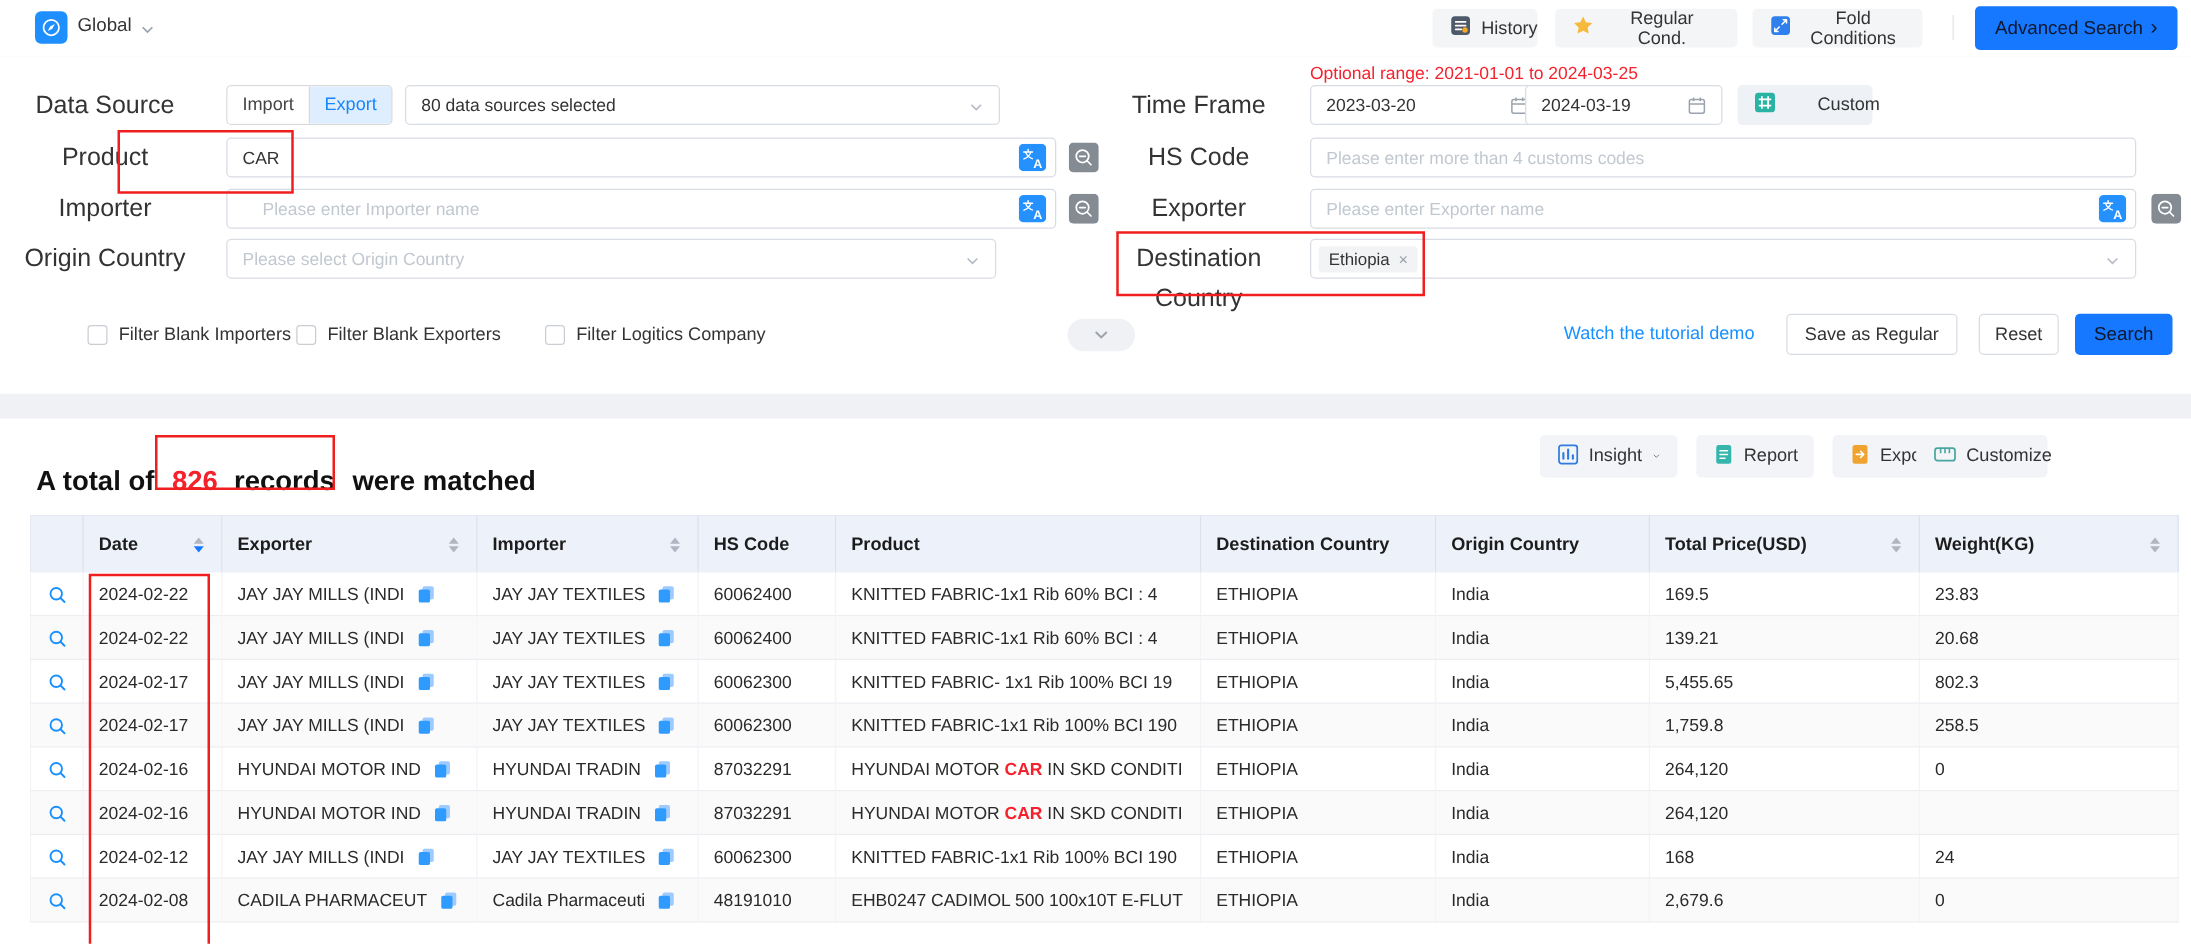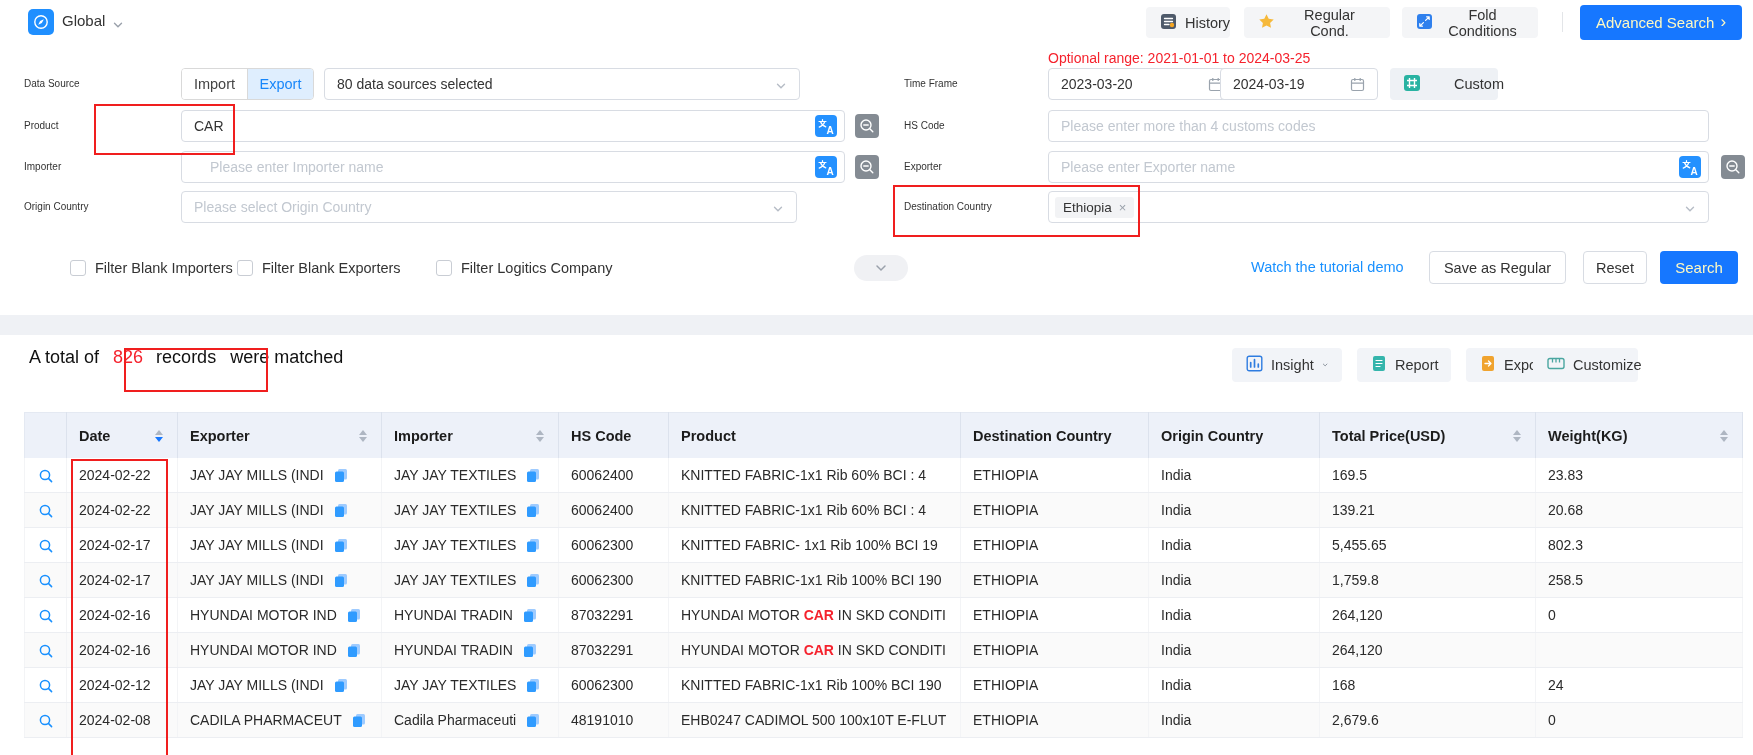--- a/index.html
+++ b/index.html
@@ -5,26 +5,26 @@
   html,body{margin:0;padding:0;width:1753px;height:755px;overflow:hidden;background:#fff;
     font-family:"Liberation Sans","DejaVu Sans",sans-serif;color:#333;}
   .page{position:relative;width:1753px;height:755px;background:#fff;}
   
   .topbar{position:absolute;left:0;top:0;width:1753px;height:45px;background:#fff;border-bottom:1px solid #f0f0f0;}
   .app-icon{position:absolute;left:28px;top:9px;width:26px;height:26px;background:#1f8fff;border-radius:5px;display:flex;align-items:center;justify-content:center;}
   .region-label{position:absolute;left:62px;top:12px;font-size:15px;color:#333;}
   .tb-chev{position:absolute;left:112px;top:17px;}
   .ghost-btn{position:absolute;top:7px;height:31px;display:flex;align-items:center;gap:8px;background:#f4f5f7;border:none;border-radius:4px;font-size:14.5px;color:#333;font-family:inherit;padding:0 14px;box-sizing:border-box;cursor:pointer;}
   .tb-divider{position:absolute;left:1562px;top:12px;width:1px;height:20px;background:#e3e5e8;}
-  .primary-btn{position:absolute;display:flex;align-items:center;justify-content:center;gap:6px;background:#1677ff;color:#fef9c3;border:none;border-radius:4px;font-size:15px;font-family:inherit;cursor:pointer;}
+  .primary-btn{position:absolute;display:flex;align-items:center;justify-content:center;gap:6px;background:#1677ff;color:#0f172a;border:none;border-radius:4px;font-size:15px;font-family:inherit;cursor:pointer;}
   .adv-btn{left:1580px;top:5px;width:162px;height:35px;}
   .adv-arrow{font-size:17px;line-height:1;margin-top:-2px;}
   
   .form-card{position:absolute;left:0;top:45px;width:1753px;height:270px;background:#fff;}
-  .lbl{position:absolute;font-size:10px;color:#333;text-align:left;line-height:32px;height:32px;padding-left:24px;}
+  .lbl{position:absolute;font-size:20px;color:#333;text-align:center;line-height:32px;height:32px;}
   .inp{position:absolute;height:32px;border:1px solid #d8dce3;border-radius:4px;background:#fff;font-size:14px;color:#333;padding:0 12px;box-sizing:border-box;font-family:inherit;outline:none;}
   input.inp::placeholder{color:#c2c8d0;}
   .sel{position:absolute;height:32px;border:1px solid #d8dce3;border-radius:4px;background:#fff;font-size:14px;color:#333;padding:0 12px;box-sizing:border-box;display:flex;align-items:center;cursor:pointer;}
   .sel .ph{color:#c2c8d0;}
   .sel-chev{position:absolute;right:12px;top:10px;}
   .optional-range{position:absolute;left:1048px;top:5px;font-size:14px;color:#f5222d;}
   .segmented{position:absolute;left:181px;top:23px;height:32px;display:flex;border:1px solid #d9d9d9;border-radius:4px;overflow:hidden;box-sizing:border-box;}
   .seg{width:65px;line-height:30px;text-align:center;font-size:14.5px;cursor:pointer;}
   .seg.import{background:#fff;color:#444;border-right:1px solid #d9d9d9;}
   .seg.export{background:#dfeefe;color:#1786fa;}
@@ -34,21 +34,21 @@
   .tag .x{margin-left:7px;color:#9aa1ab;font-size:13px;cursor:pointer;}
   .cb{position:absolute;display:flex;gap:9px;align-items:center;height:32px;font-size:14.5px;color:#333;cursor:pointer;}
   .cb .box{width:16px;height:16px;border:1px solid #c9cdd4;border-radius:3px;background:#fff;box-sizing:border-box;}
   .collapse-pill{position:absolute;left:854px;top:210px;width:54px;height:26px;background:#f0f1f4;border-radius:13px;border:none;display:flex;align-items:center;justify-content:center;cursor:pointer;}
   .link{position:absolute;font-size:14.5px;color:#1890ff;line-height:32px;cursor:pointer;}
   .white-btn{position:absolute;height:33px;background:#fff;border:1px solid #d8dce3;border-radius:4px;font-size:14.5px;color:#333;font-family:inherit;cursor:pointer;}
   
   .band{position:absolute;left:0;top:315px;width:1753px;height:20px;background:#eff1f5;}
   
   .results-card{position:absolute;left:0;top:335px;width:1753px;height:420px;background:#fff;}
-  .results-title{position:absolute;left:29px;top:4px;height:36px;display:flex;align-items:center;font-size:18px;font-weight:normal;color:#111;}
+  .results-title{position:absolute;left:29px;top:32px;height:36px;display:flex;align-items:center;font-size:22px;font-weight:bold;color:#111;}
   .results-title .w{margin-right:14px;}
   .results-title .count{color:#f5222d;margin-right:13px;}
   .act-btn{position:absolute;top:13px;height:34px;display:flex;align-items:center;gap:8px;background:#f2f4f8;border:none;border-radius:4px;font-size:14.5px;color:#333;font-family:inherit;padding:0 14px;box-sizing:border-box;cursor:pointer;}
   .act-div{width:1px;height:18px;background:#dde0e6;margin:0 4px;}
   
   #results-table{position:absolute;left:24px;top:77px;width:1718px;border-collapse:collapse;table-layout:fixed;}
   #results-table th{background:#edf1f9;height:45px;border-right:1px solid #dce2ed;border-top:1px solid #e4e9f2;font-size:14.5px;color:#1c1c1c;text-align:left;padding:0;font-weight:bold;}
   #results-table th:first-child{border-left:1px solid #e4e9f2;}
   .th-inner{display:flex;align-items:center;padding:0 14px 0 12px;}
   .sorters{display:inline-flex;flex-direction:column;gap:2px;margin-left:auto;cursor:pointer;}

